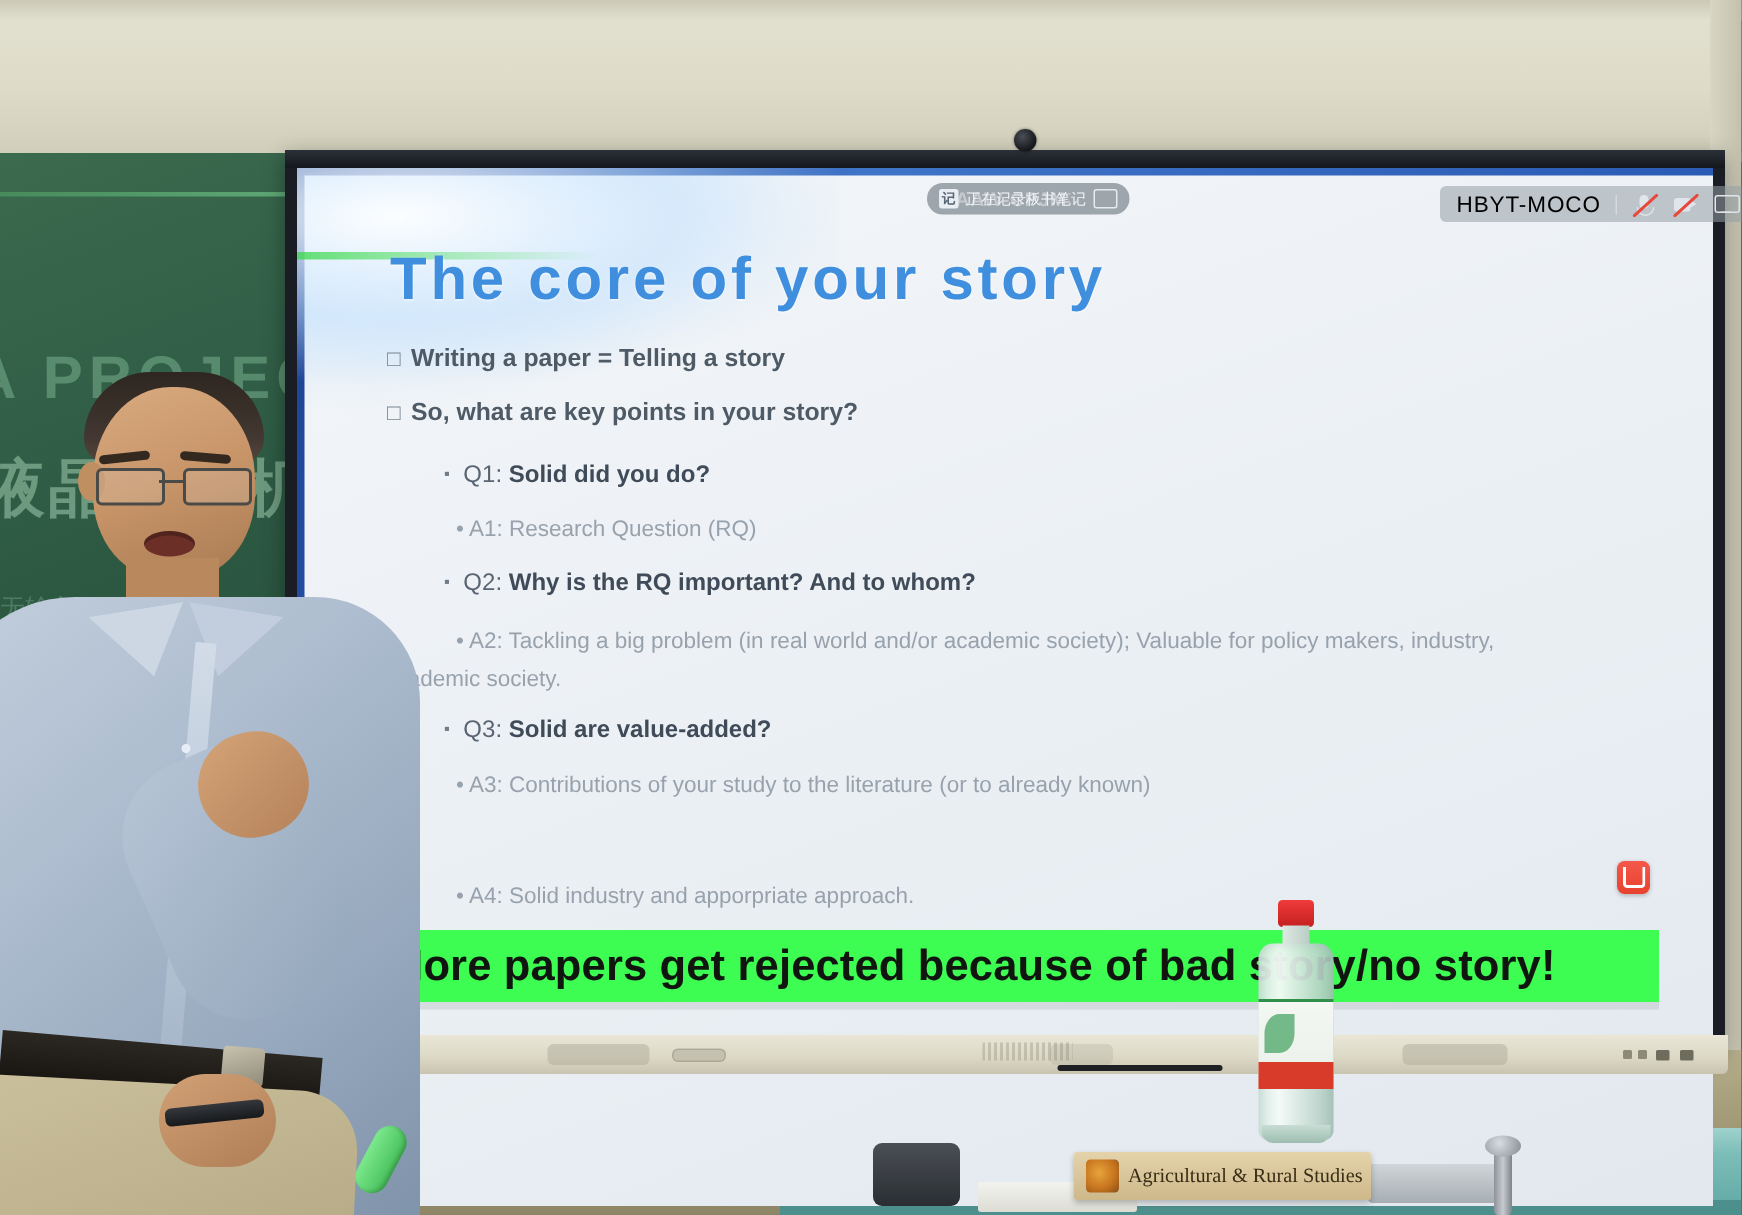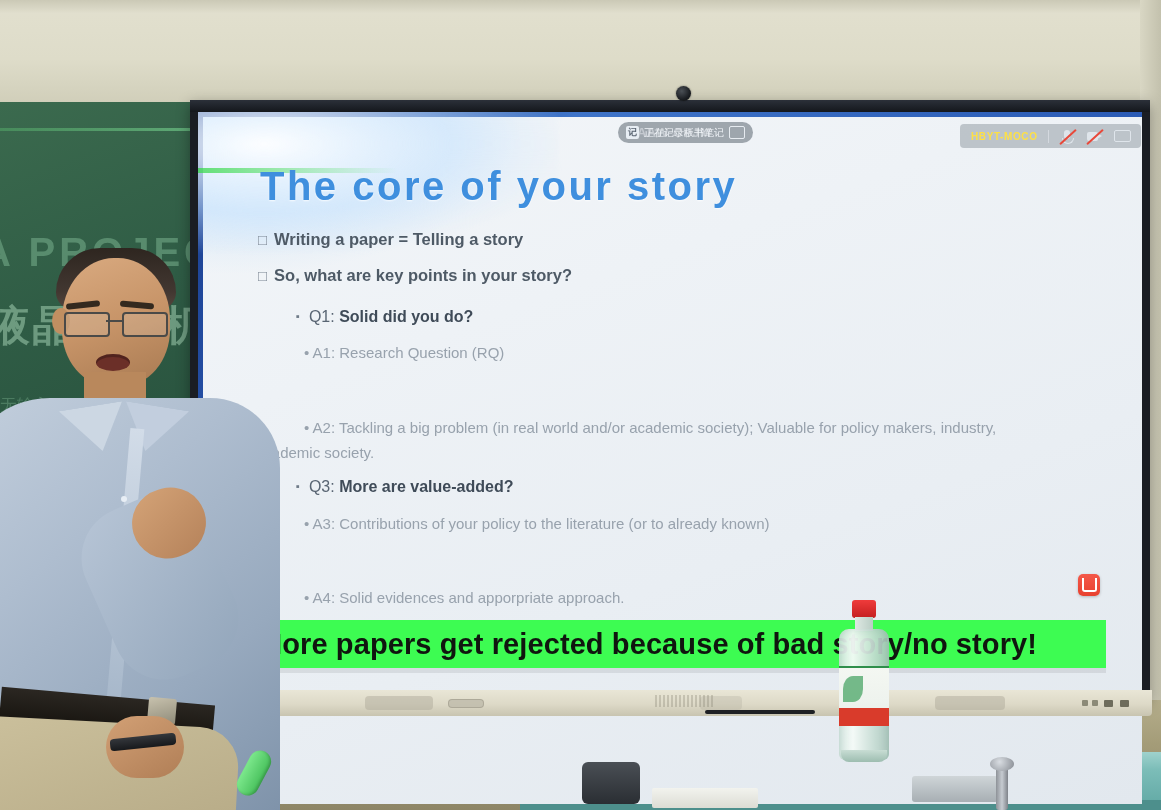--- a/index.html
+++ b/index.html
@@ -197,21 +197,21 @@
   .rec-cast{
     width:14px;height:11px;border:1.5px solid #e6ebf0;border-radius:2px;
     position:relative;z-index:2;
   }
 
   .pill-meet{
     position:absolute;left:960px;top:124px;height:24px;
     display:flex;align-items:center;gap:10px;padding:0 11px;
     background:rgba(150,158,166,.55);border-radius:4px;
   }
-  .meet-id{font-size:10px;color:#fde047;letter-spacing:.6px;font-weight:700;white-space:nowrap;}
+  .meet-id{font-size:15px;color:#000000;letter-spacing:.6px;font-weight:400;white-space:nowrap;}
   .divider{width:1px;height:13px;background:rgba(240,244,248,.45);}
   .ico{width:17px;height:15px;position:relative;}
   .mic-body{
     position:absolute;left:5px;top:1px;width:6px;height:9px;border-radius:3px;
     background:#dfe5eb;
   }
   .mic-base{
     position:absolute;left:3px;top:9px;width:10px;height:5px;
     border:1.6px solid #dfe5eb;border-top:none;border-radius:0 0 6px 6px;
   }
@@ -423,29 +423,33 @@
     <div class="l1" style="left:60px;top:118px;">
       <span class="cb">□</span><span>Writing a paper = Telling a story</span>
     </div>
 
     <div class="l2" style="left:98px;top:196px;">
       <span class="sq">▪</span><span>Q1:</span>
       <b>Solid did you do?</b>
     </div>
     <div class="l3" style="left:106px;top:232px;">• A1: Research Question (RQ)</div>
 
+    <div class="l2" style="left:98px;top:268px;">
+      <span class="sq">▪</span><span>Q2:</span>
+      <b>Why is the RQ important? And to whom?</b>
+    </div>
     <div class="l3 wrap" style="left:58px;top:303px;text-indent:48px;">• A2: Tackling a big problem (in real world and/or academic society); Valuable for policy makers, industry, academic society.</div>
 
     <div class="l2" style="left:98px;top:366px;">
       <span class="sq">▪</span><span>Q3:</span>
-      <b>More are value-added?</b>
-    </div>
-    <div class="l3" style="left:106px;top:403px;">• A3: Contributions of your policy to the literature (or to already known)</div>
-
-    <div class="l3" style="left:106px;top:477px;">• A4: Solid evidences and apporpriate approach.</div>
+      <b>Solid are value-added?</b>
+    </div>
+    <div class="l3" style="left:106px;top:403px;">• A3: Contributions of your study to the literature (or to already known)</div>
+
+    <div class="l3" style="left:106px;top:477px;">• A4: Solid industry and apporpriate approach.</div>
 
     <div class="banner">
       <span>More papers get rejected because of bad story/no story!</span>
     </div>
     <div class="banner-shadow"></div>
 
     <div class="wps-badge">
         <i></i>
       </div>
   </div>
@@ -529,14 +533,18 @@
         <div class="r"></div>
     </div>
     <div class="bfoot"></div>
   </div>
 
   <div class="box-obj"></div>
   <div class="paper-obj"></div>
   <div class="tray-obj"></div>
   <div class="mic-obj"></div>
 
+  <div class="nameplate">
+    <div class="logo"></div>
+    <span>Agricultural &amp; Rural Studies</span>
+  </div>
 
 </div>
 
 </body></html>

